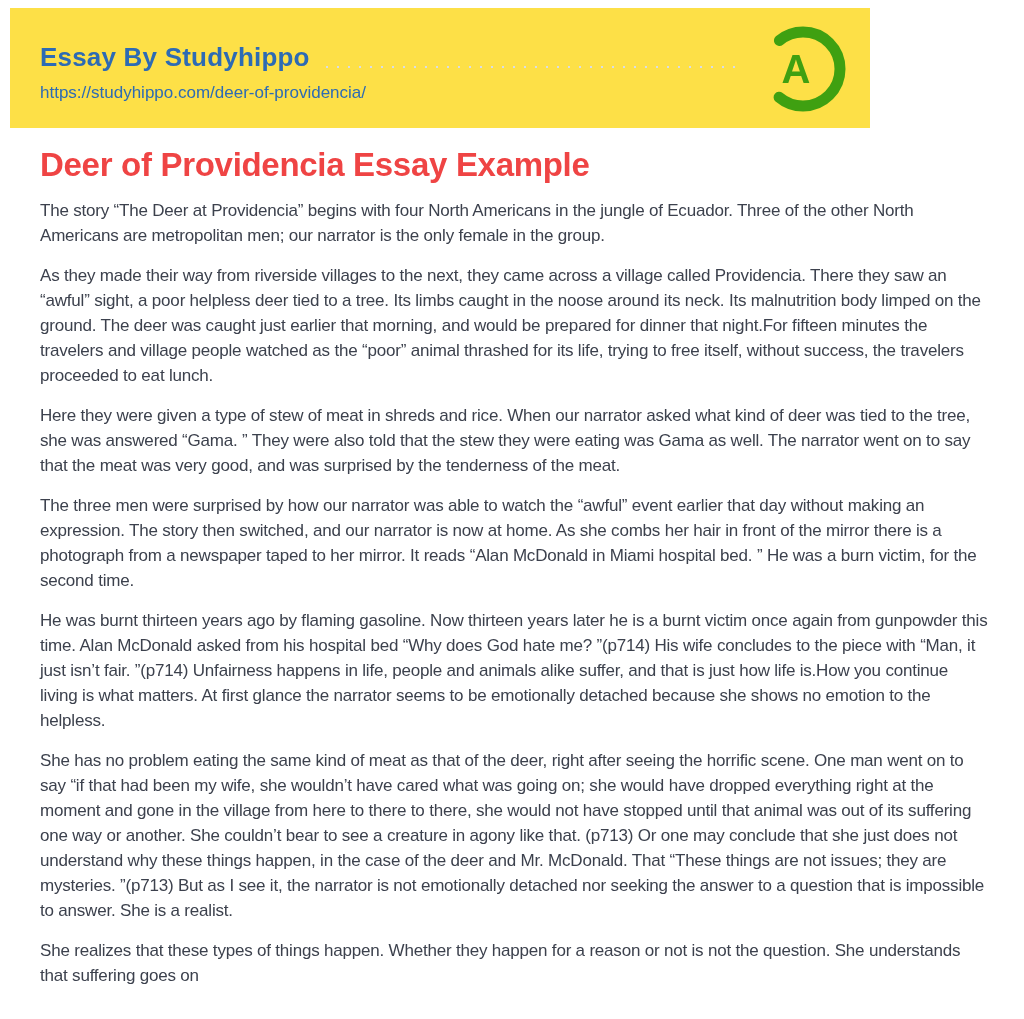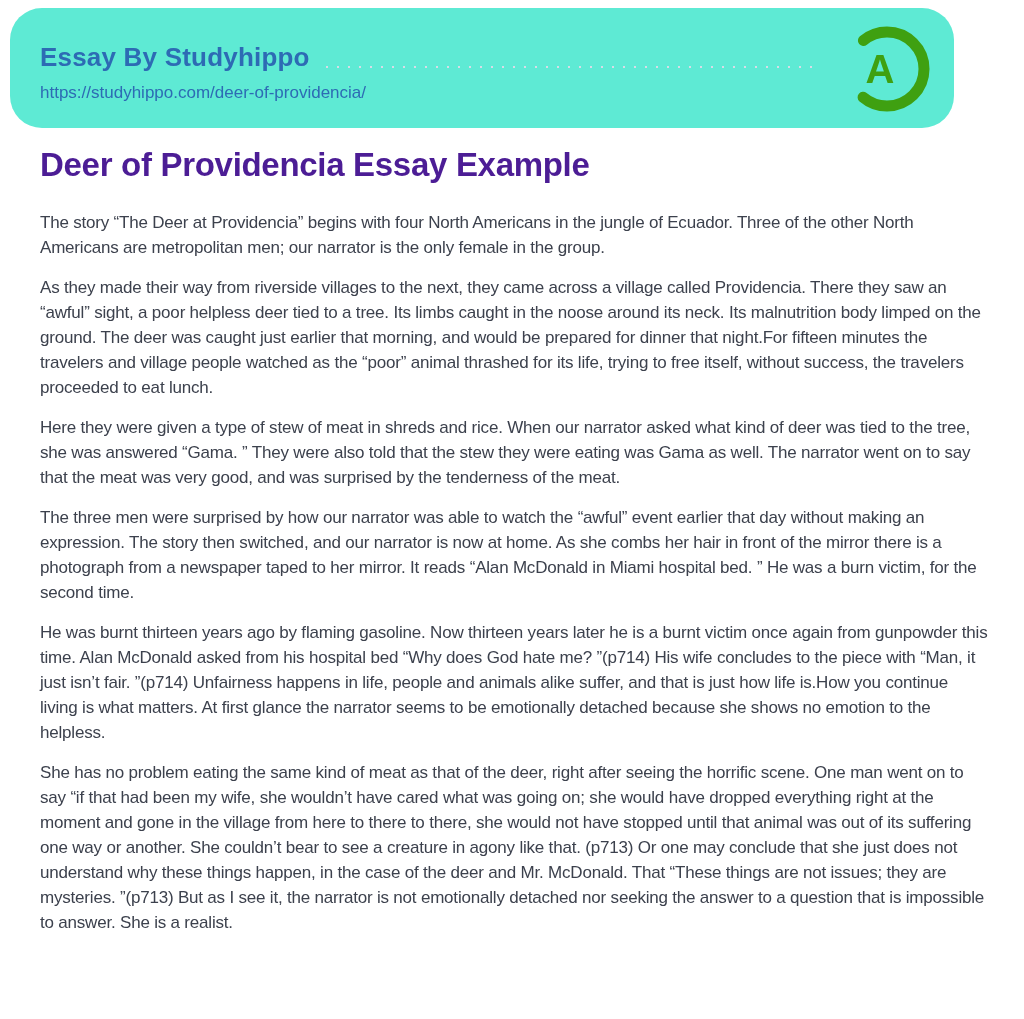--- a/index.html
+++ b/index.html
@@ -9,26 +9,25 @@
     width: 1024px;
     height: 1019px;
     overflow: hidden;
     font-family: "Liberation Sans", sans-serif;
     position: relative;
   }
   .header-card {
     position: absolute;
     left: 10px;
     top: 8px;
-    width: 944px;
+    width: 860px;
     height: 120px;
-    background: #5eead4;
+    background: #fde047;
     box-sizing: border-box;
     padding: 34px 135px 0 30px;
-    border-radius: 32px;
   }
   .site-title-row {
     display: flex;
     align-items: flex-end;
   }
   .site-title {
     color: #2d6bb4;
     font-size: 26px;
     font-weight: 700;
     letter-spacing: 0.2px;
@@ -58,25 +57,25 @@
     height: 94px;
     cursor: pointer;
   }
   main.essay {
     position: absolute;
     left: 40px;
     top: 146px;
     width: 950px;
   }
   h1.essay-title {
-    margin: 0 0 26px 0;
+    margin: 0 0 14px 0;
     font-size: 33px;
     line-height: 38px;
     font-weight: 700;
-    color: #4c1d95;
+    color: #ef4444;
     letter-spacing: -0.3px;
   }
   p.essay-paragraph {
     margin: 0 0 15px 0;
     font-size: 17px;
     line-height: 25px;
     color: #3c414d;
     letter-spacing: -0.2px;
   }
 </style>
@@ -98,13 +97,14 @@
 </header>
 
 <main class="essay">
   <h1 class="essay-title">Deer of Providencia Essay Example</h1>
   <p class="essay-paragraph">The story “The Deer at Providencia” begins with four North Americans in the jungle of Ecuador. Three of the other North Americans are metropolitan men; our narrator is the only female in the group.</p>
   <p class="essay-paragraph">As they made their way from riverside villages to the next, they came across a village called Providencia. There they saw an “awful” sight, a poor helpless deer tied to a tree. Its limbs caught in the noose around its neck. Its malnutrition body limped on the ground. The deer was caught just earlier that morning, and would be prepared for dinner that night.For fifteen minutes the travelers and village people watched as the “poor” animal thrashed for its life, trying to free itself, without success, the travelers proceeded to eat lunch.</p>
   <p class="essay-paragraph">Here they were given a type of stew of meat in shreds and rice. When our narrator asked what kind of deer was tied to the tree, she was answered “Gama. ” They were also told that the stew they were eating was Gama as well. The narrator went on to say that the meat was very good, and was surprised by the tenderness of the meat.</p>
   <p class="essay-paragraph">The three men were surprised by how our narrator was able to watch the “awful” event earlier that day without making an expression. The story then switched, and our narrator is now at home. As she combs her hair in front of the mirror there is a photograph from a newspaper taped to her mirror. It reads “Alan McDonald in Miami hospital bed. ” He was a burn victim, for the second time.</p>
   <p class="essay-paragraph">He was burnt thirteen years ago by flaming gasoline. Now thirteen years later he is a burnt victim once again from gunpowder this time. Alan McDonald asked from his hospital bed “Why does God hate me? ”(p714) His wife concludes to the piece with “Man, it just isn’t fair. ”(p714) Unfairness happens in life, people and animals alike suffer, and that is just how life is.How you continue living is what matters. At first glance the narrator seems to be emotionally detached because she shows no emotion to the helpless.</p>
   <p class="essay-paragraph">She has no problem eating the same kind of meat as that of the deer, right after seeing the horrific scene. One man went on to say “if that had been my wife, she wouldn’t have cared what was going on; she would have dropped everything right at the moment and gone in the village from here to there to there, she would not have stopped until that animal was out of its suffering one way or another. She couldn’t bear to see a creature in agony like that. (p713) Or one may conclude that she just does not understand why these things happen, in the case of the deer and Mr. McDonald. That “These things are not issues; they are mysteries. ”(p713) But as I see it, the narrator is not emotionally detached nor seeking the answer to a question that is impossible to answer. She is a realist.</p>
+  <p class="essay-paragraph">She realizes that these types of things happen. Whether they happen for a reason or not is not the question. She understands that suffering goes on</p>
 </main>
 
 </body></html>

